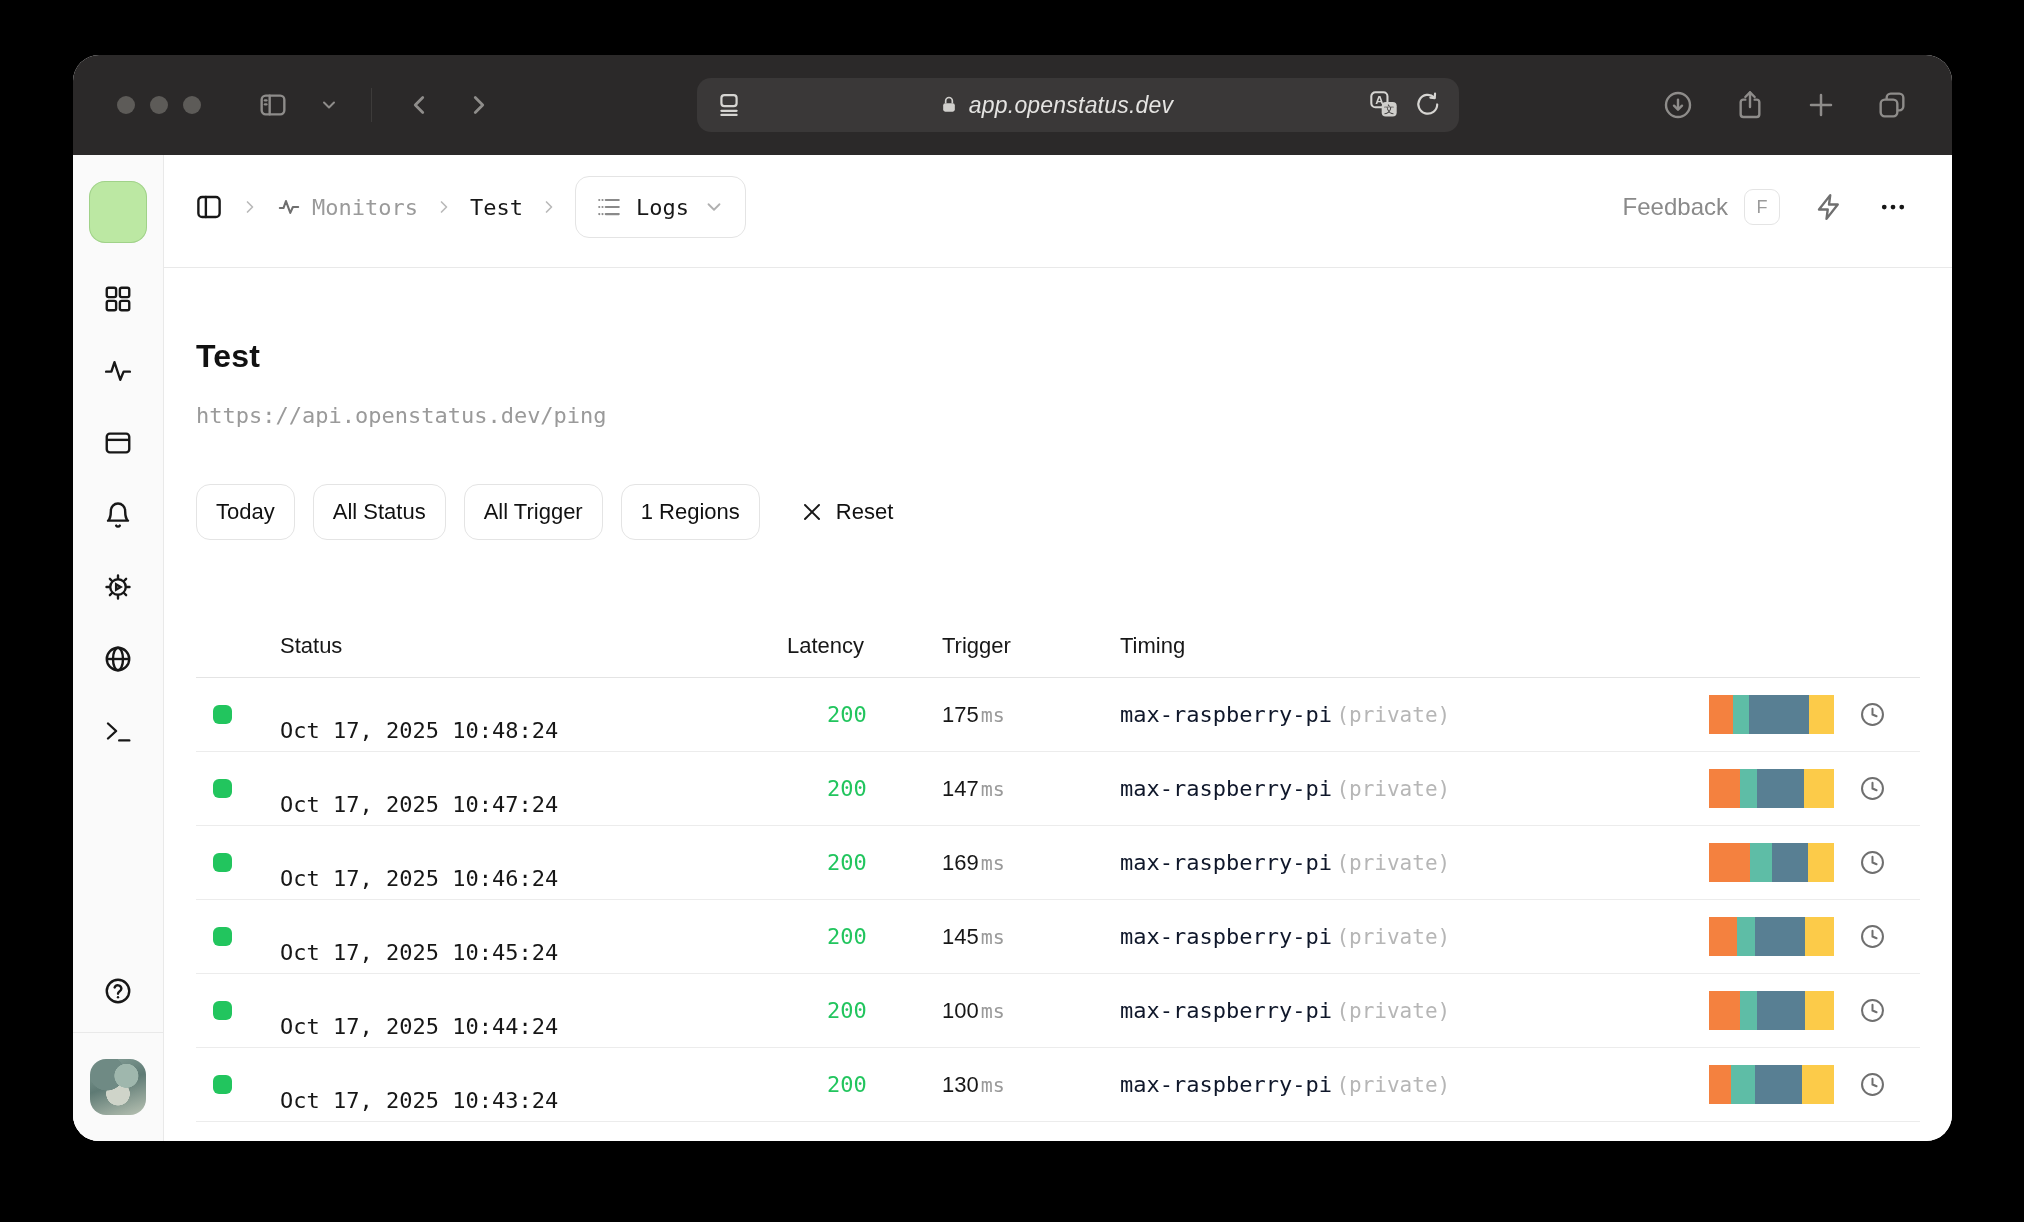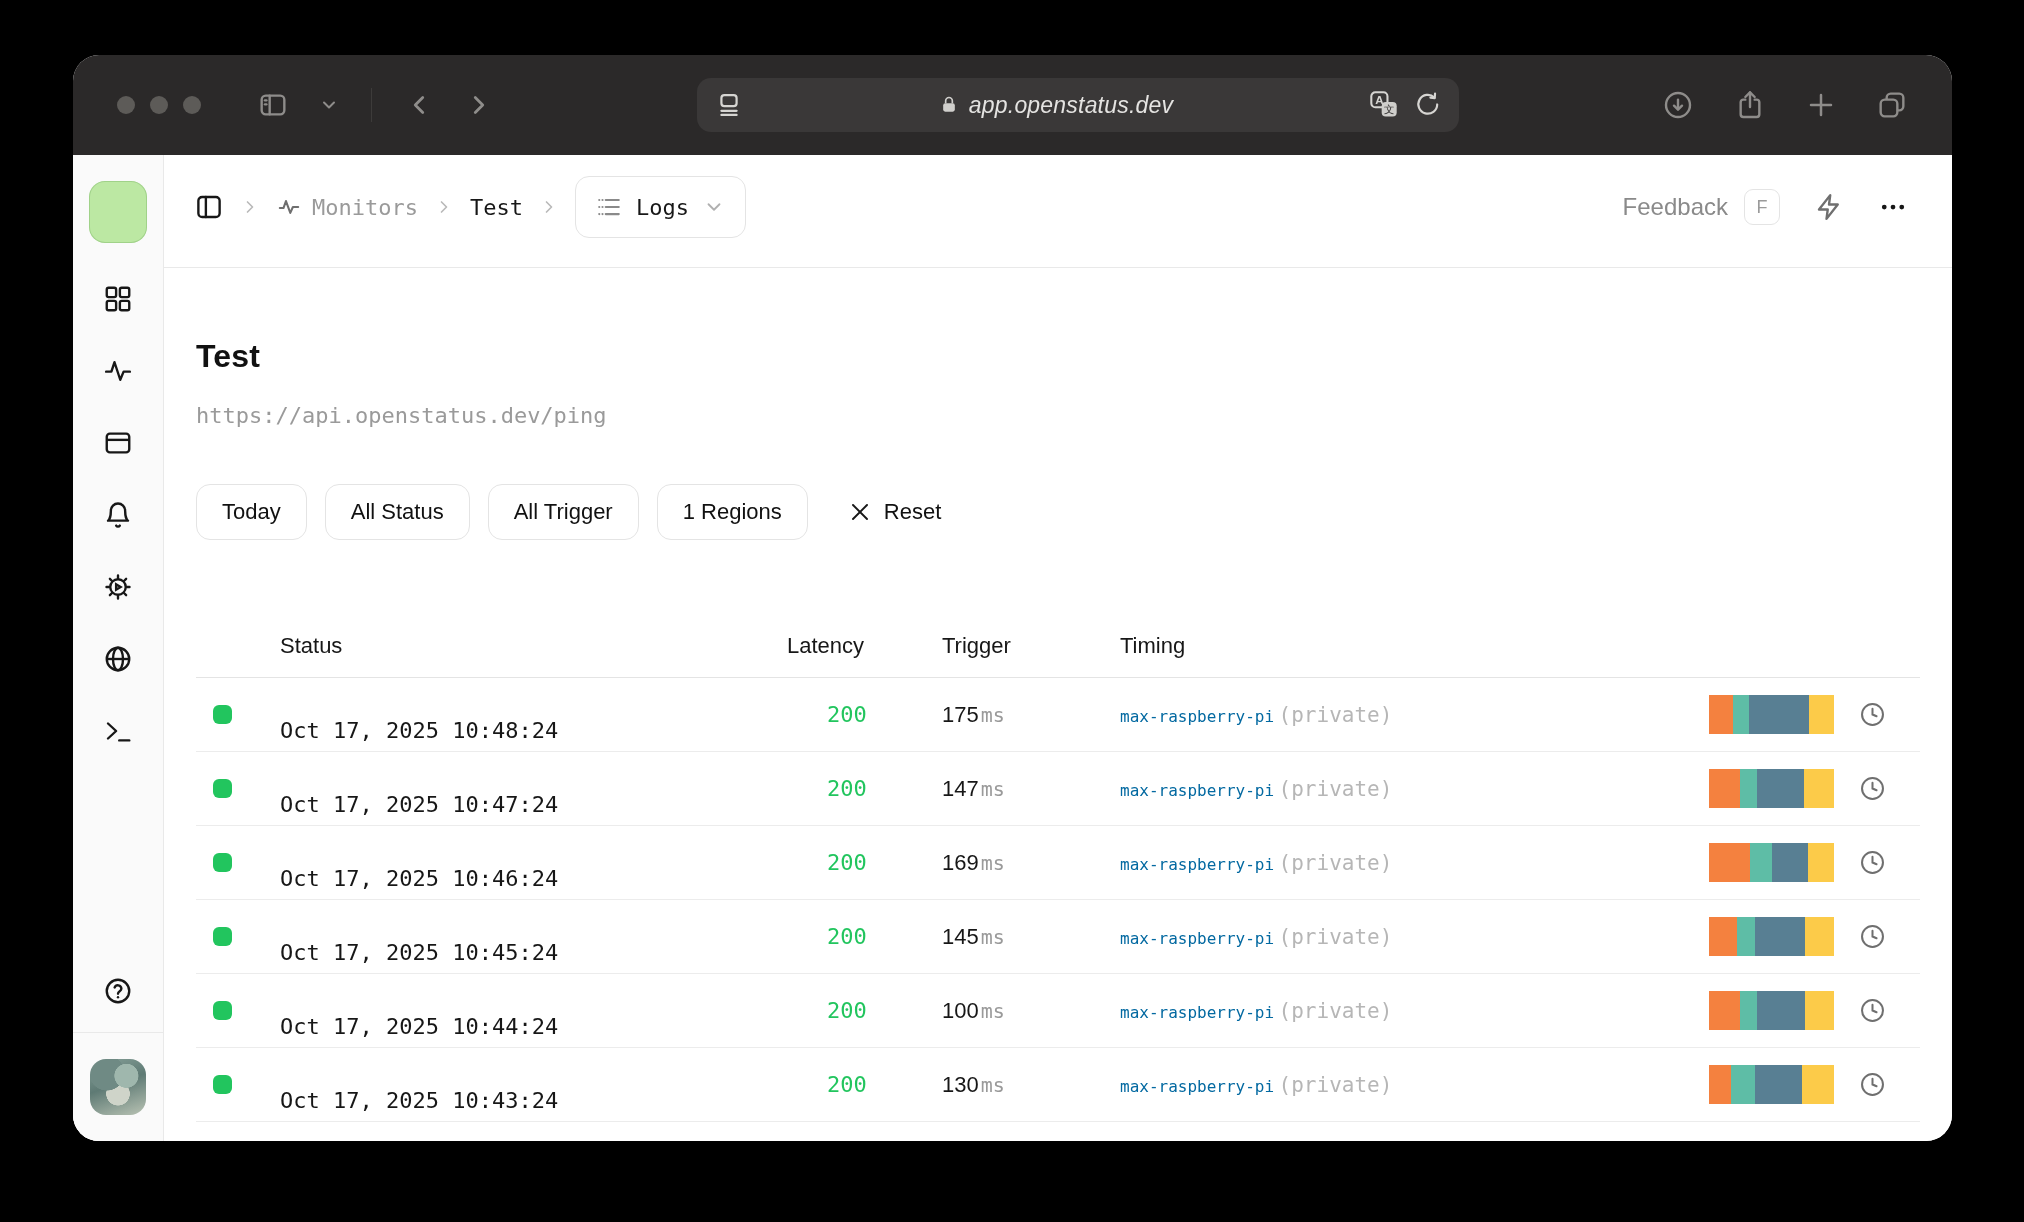--- a/index.html
+++ b/index.html
@@ -61,39 +61,39 @@
   .feedback-label { color:#8a8a8a; font-size:24px; }
   .kbd { width:36px; height:36px; border:1px solid #e4e4e4; border-radius:9px;
          color:#9a9a9a; font-size:18px; display:flex; align-items:center;
          justify-content:center; }
 
   
   main { padding:70px 32px 0; flex:1; overflow:hidden; }
   .page-title { font-size:32px; font-weight:600; color:#111; letter-spacing:.2px; }
   .endpoint { margin-top:28px; font-size:22px; color:#9a9a9a; }
   .filters { margin-top:56px; display:flex; align-items:center; gap:18px; }
-  .fbtn { height:56px; padding:0 25px; border:1px solid #e4e4e4; border-radius:14px;
+  .fbtn { height:56px; padding:0 19px; border:1px solid #e4e4e4; border-radius:14px;
           background:#fff; font-size:22px; font-weight:500; color:#111;
           font-family:"Liberation Sans", sans-serif; cursor:pointer; }
   .reset-btn { display:flex; align-items:center; gap:12px; border:none; background:none;
                font-size:22px; font-weight:500; color:#111; margin-left:22px;
                font-family:"Liberation Sans", sans-serif; cursor:pointer; }
 
   .logs-table { margin-top:74px; }
   .lrow { display:grid; grid-template-columns:84px 507px 155px 178px 589px 1fr;
           align-items:center; border-bottom:1px solid #ececec; height:74px; }
   .lrow.head { height:64px; border-bottom:1px solid #e4e4e4; }
   .th { font-size:22px; font-weight:500; color:#171717; }
   .ind { width:19px; height:19px; border-radius:6px; margin-left:17px; display:block; }
   .ts { font-size:22px; color:#171717;margin-top:32px; }
   .status { font-size:22px;margin-left:40px; }
   .lat-num { font-size:22px; color:#171717; }
   .lat-unit { font-size:20px; color:#9a9a9a; margin-left:2px;
               font-family:"DejaVu Sans Mono", monospace; }
-  .region-name { font-size:16px; color:#0369a1; font-family:"DejaVu Sans Mono", monospace; }
+  .region-name { font-size:22px; color:#0f172a; font-family:"DejaVu Sans Mono", monospace; }
   .region-private { font-size:21px; color:#b6b6b6; font-family:"DejaVu Sans Mono", monospace; }
   .timing-cell { display:flex; align-items:center; justify-content:space-between;
                  padding-right:34px; }
   .tbar { width:125px; height:39px; display:flex; overflow:hidden; }
   .tbar span { height:100%; display:block; }
   .clock { color:#6f6f6f; }
 </style>
 </head>
 <body>
 

